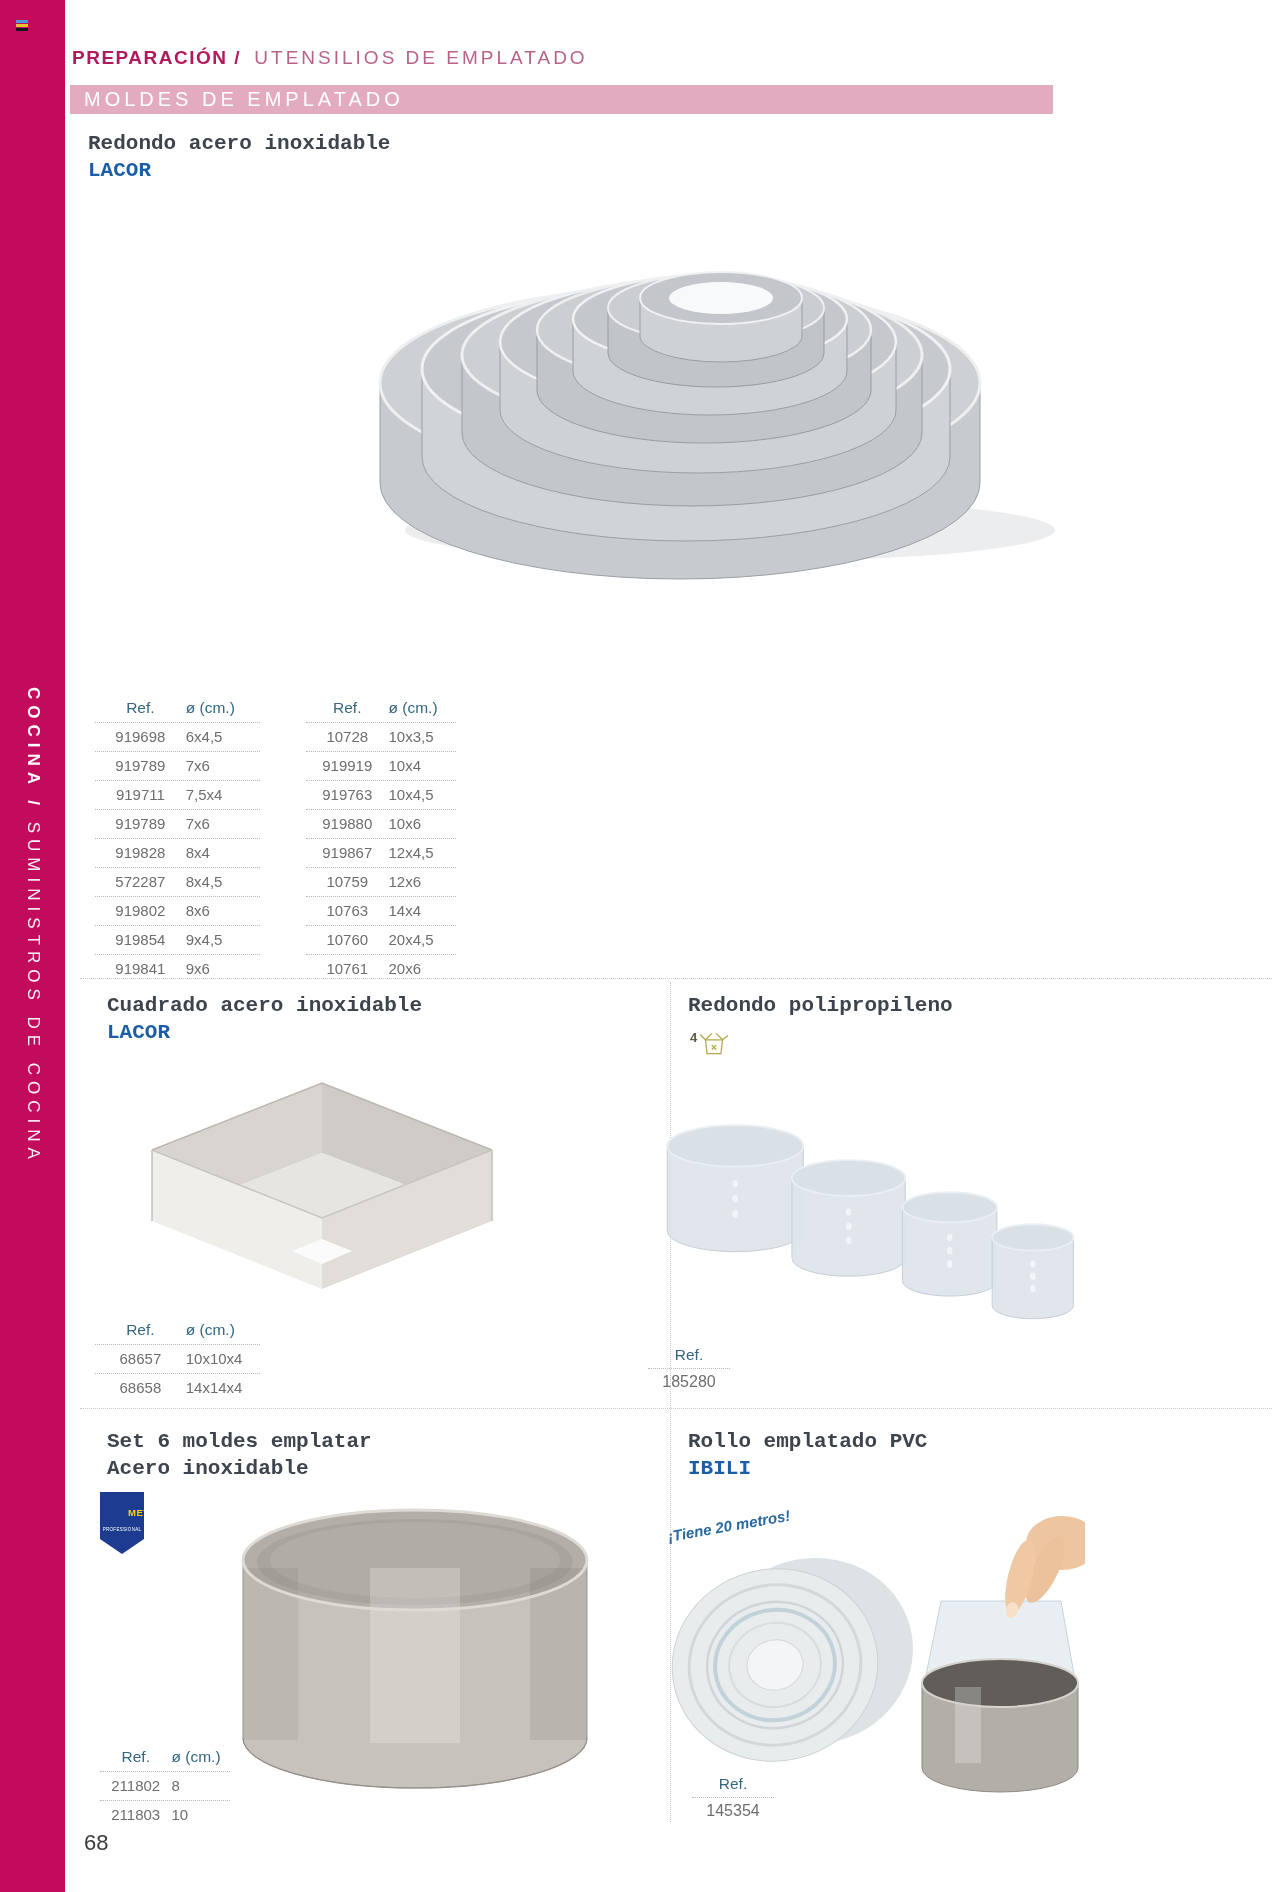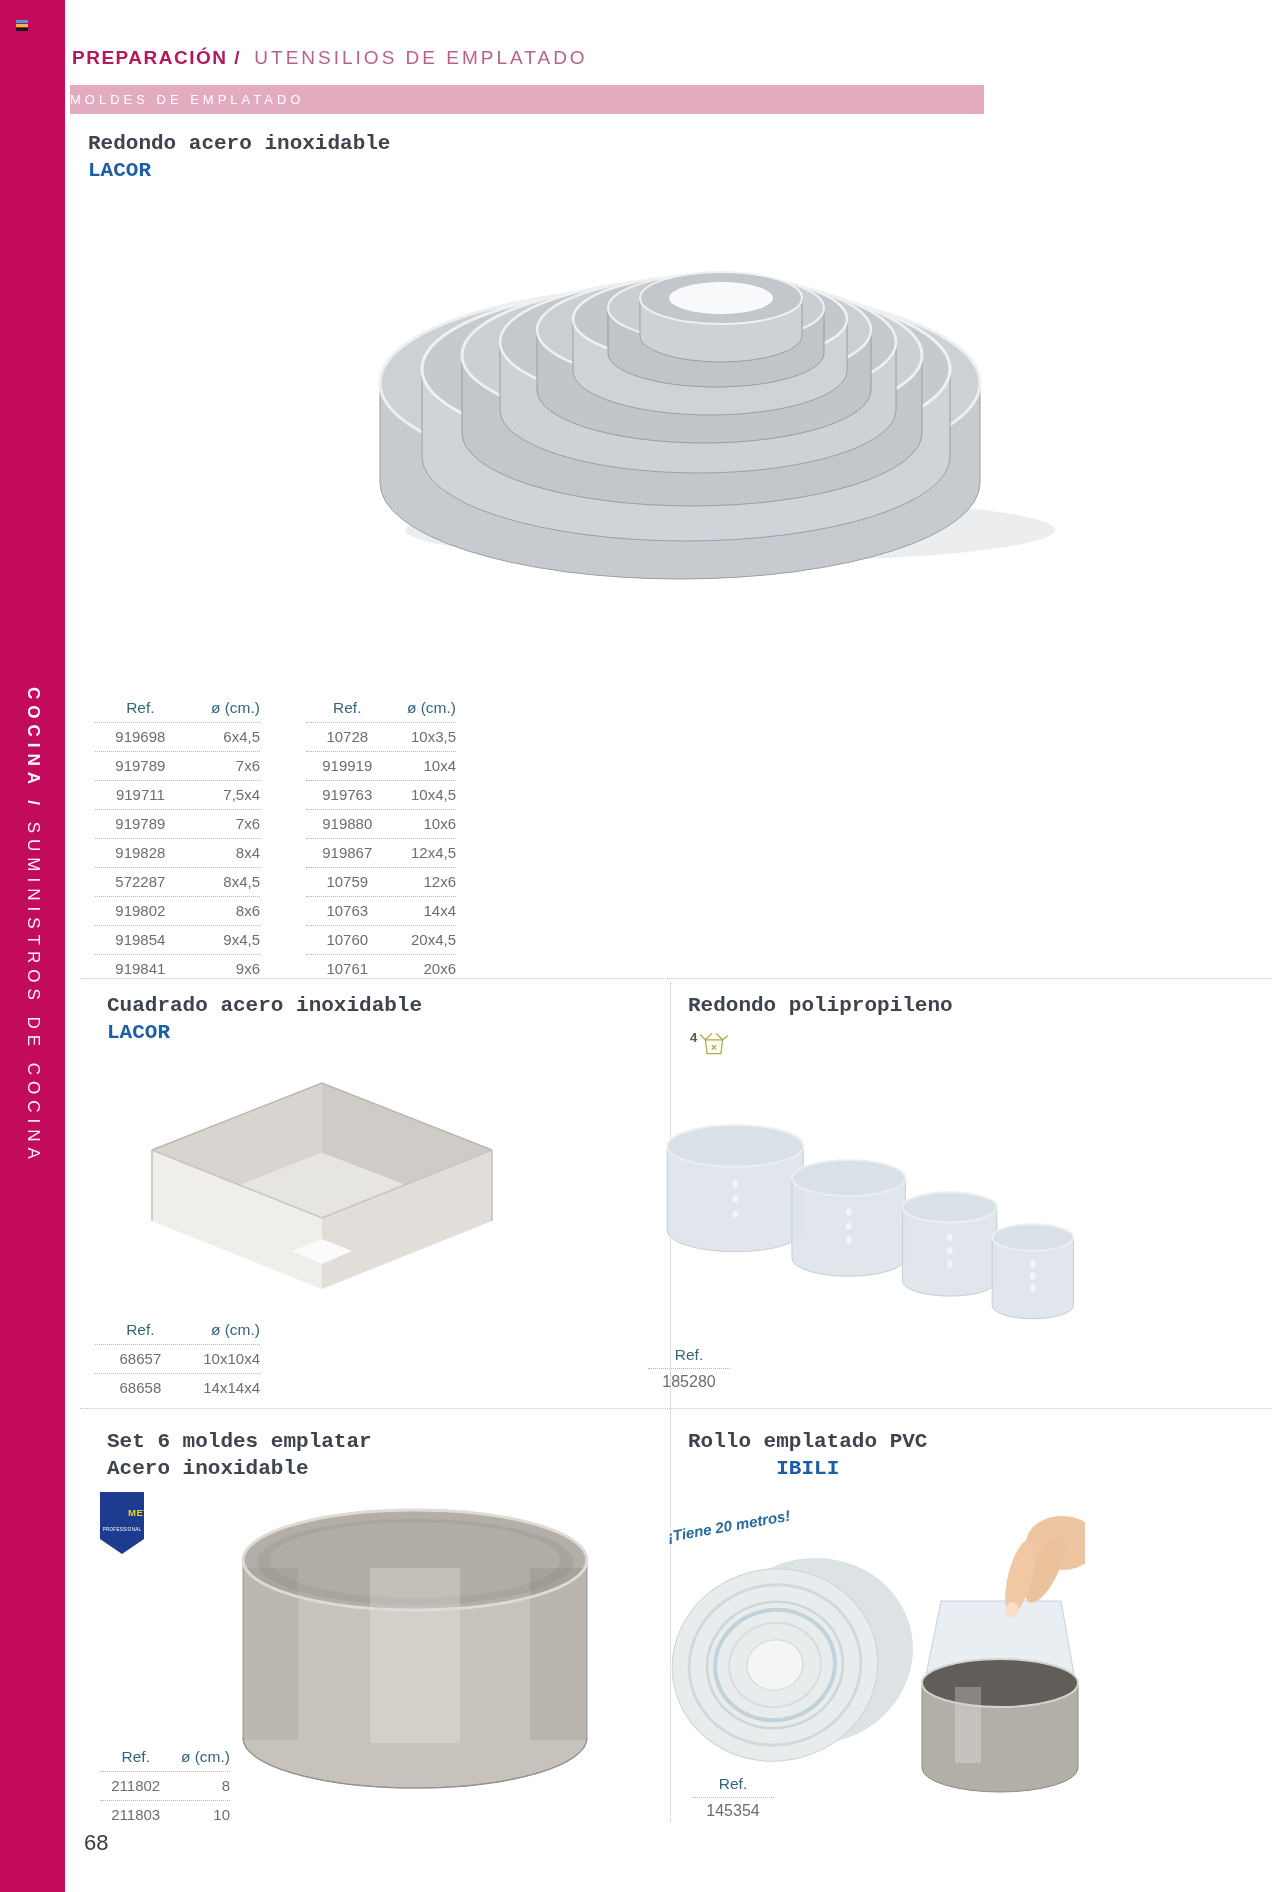--- a/index.html
+++ b/index.html
@@ -14,35 +14,35 @@
   .sidebar-label{position:absolute;top:687px;left:50%;transform:translateX(-50%);
         writing-mode:vertical-rl;white-space:nowrap;color:#ffffff;
         font-size:17px;letter-spacing:6px;}
   .sidebar-label .vbold{font-weight:700;}
   .sidebar-label .vlight{font-weight:300;opacity:.95;}
 
   
   .breadcrumb{position:absolute;left:72px;top:45px;font-size:19px;line-height:26px;white-space:nowrap;}
   .breadcrumb .bc-bold{color:#b01a5c;font-weight:700;letter-spacing:1.5px;}
   .breadcrumb .bc-light{color:#b7628b;font-weight:400;letter-spacing:3px;margin-left:8px;}
-  .banner{position:absolute;left:70px;top:85px;width:914px;height:29px;background:#e2abbf;
-        color:#ffffff;font-size:13px;letter-spacing:4px;line-height:29px;
-        box-sizing:border-box;}
+  .banner{position:absolute;left:70px;top:85px;width:983px;height:29px;background:#e2abbf;
+        color:#ffffff;font-size:20px;letter-spacing:4px;line-height:29px;
+        padding-left:14px;box-sizing:border-box;}
 
   
   .ptitle{position:absolute;font-size:21px;font-weight:600;color:#3d444d;line-height:27px;white-space:nowrap;font-family:Liberation Mono, monospace;}
   .pbrand{color:#1b5ea6;font-weight:700;}
 
   
   .ptable{position:absolute;}
   .ptable .hrow{display:flex;height:28px;line-height:28px;color:#34667f;font-size:15.5px;}
   .ptable .trow{display:flex;height:28px;line-height:28px;color:#6e6e70;font-size:15px;
         border-top:1px dotted #b5babe;}
   .ptable .c1{width:55%;text-align:center;}
-  .ptable .c2{width:45%;text-align:right;}
+  .ptable .c2{width:45%;text-align:left;}
 
   
   .refblock{position:absolute;width:82px;text-align:center;}
   .refblock .rlabel{color:#34667f;font-size:15.5px;line-height:26px;}
   .refblock .rvalue{color:#6e6e70;font-size:16px;line-height:26px;border-top:1px dotted #b5babe;}
 
   
   .dotted-h{position:absolute;height:0;border-top:1px dotted #c6cacd;}
   .dotted-v{position:absolute;width:0;border-left:1px dotted #c6cacd;}
 
@@ -318,21 +318,21 @@
   <div class="trow">
         <div class="c1">211802</div>
         <div class="c2">8</div>
       </div>
       <div class="trow">
         <div class="c1">211803</div>
         <div class="c2">10</div>
       </div>
     </div>
 
-  <div class="ptitle" style="left:688px;top:1428px;text-align:center;">
+  <div class="ptitle" style="left:688px;top:1428px;">
     <div>Rollo emplatado PVC</div>
     <div class="pbrand">IBILI</div>
   </div>
 
   <div class="note">¡Tiene 20 metros!</div>
 
   <svg class="img" style="left:625px;top:1515px;" width="460" height="290" viewBox="0 0 460 290">
     <g transform="rotate(-10 150 150)">
       <ellipse cx="190" cy="143" rx="100" ry="93" fill="#dde2e5"></ellipse>
       <ellipse cx="150" cy="150" rx="103" ry="96" fill="#e9eced" stroke="#ccd2d6"></ellipse>

